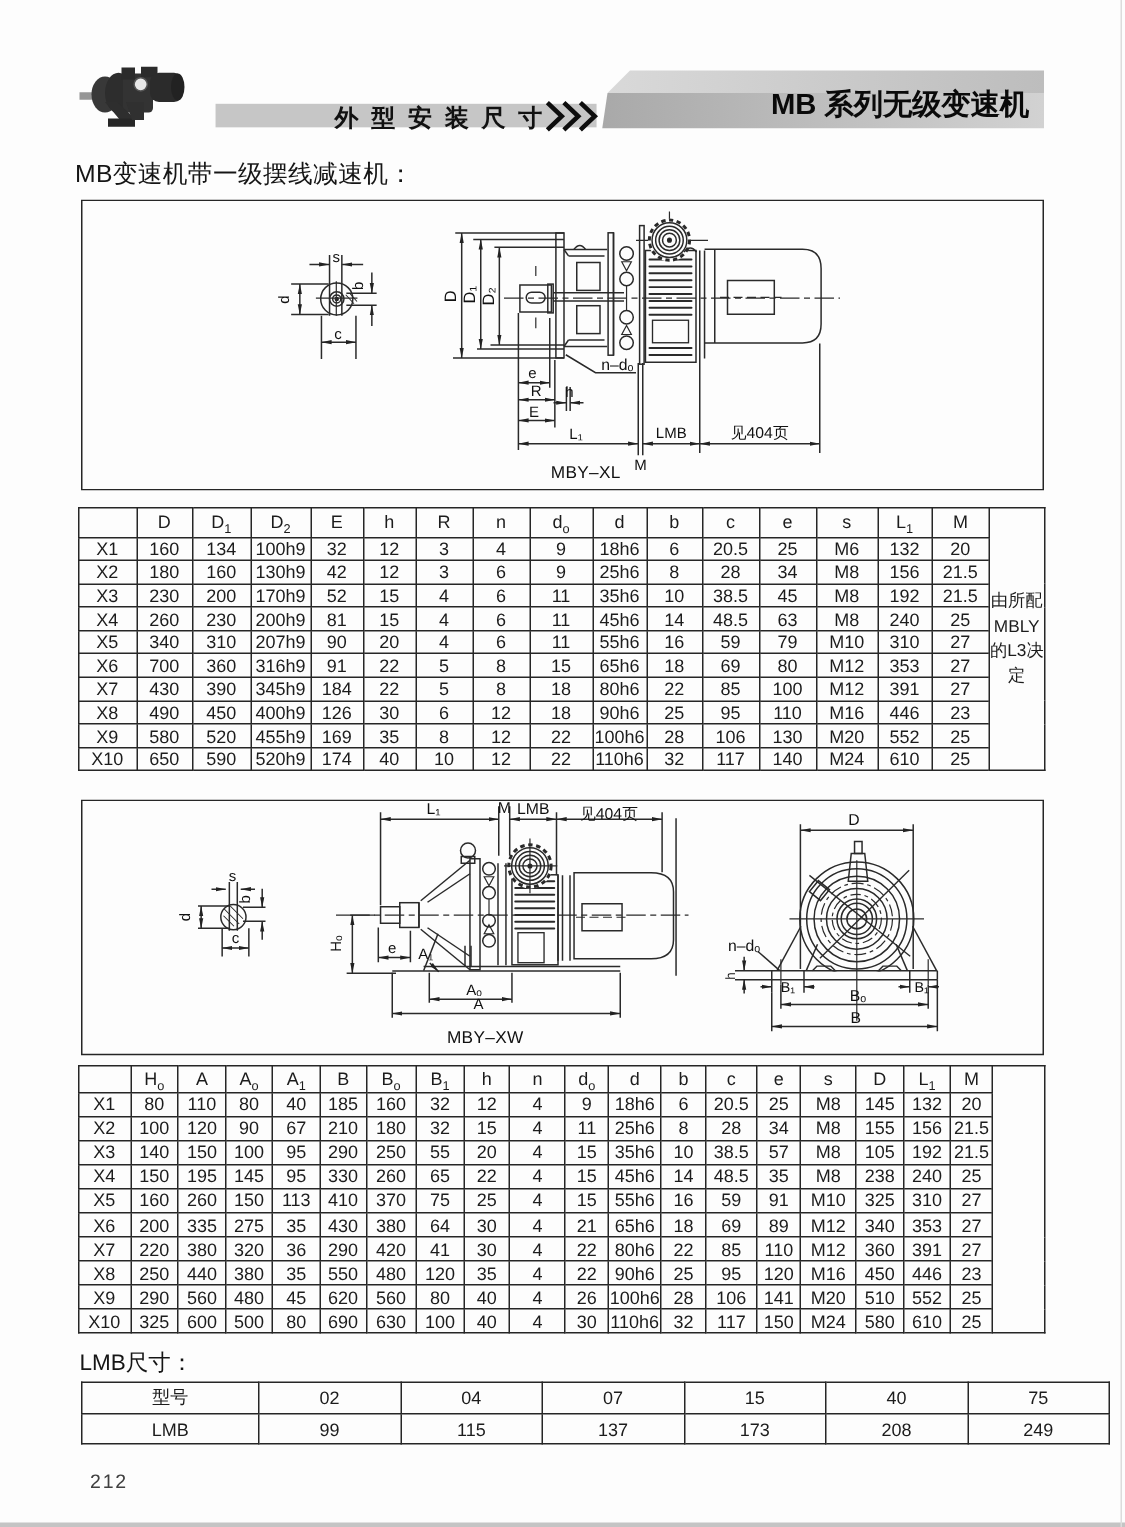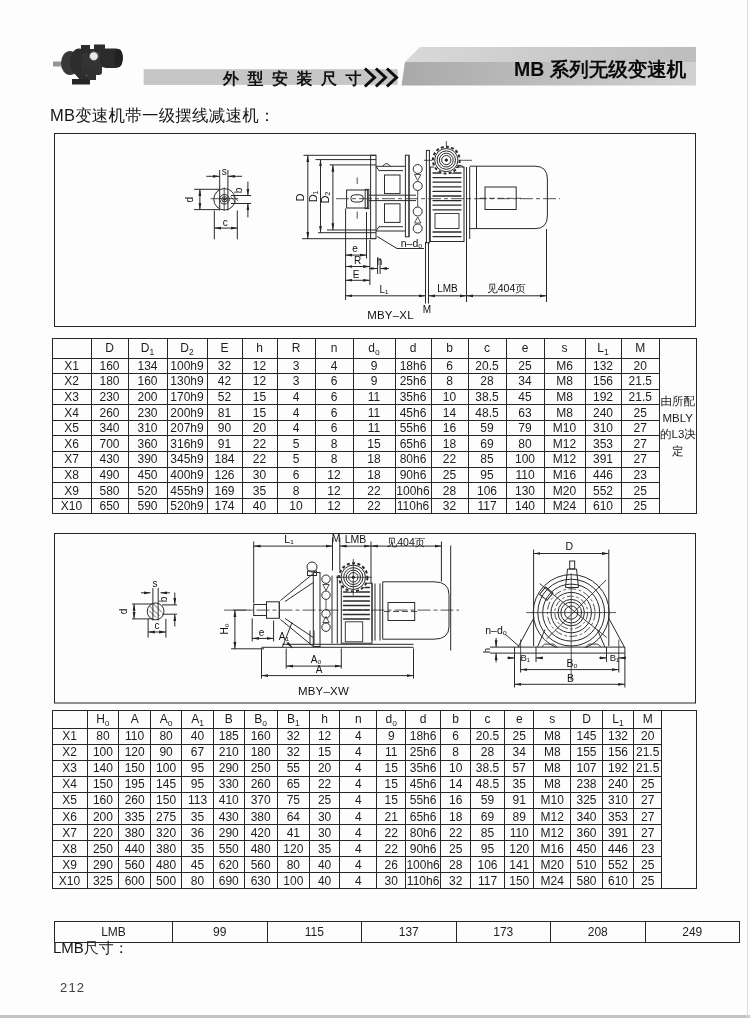--- a/index.html
+++ b/index.html
@@ -702,21 +702,21 @@
         <td>250</td>
         <td>55</td>
         <td>20</td>
         <td>4</td>
         <td>15</td>
         <td>35h6</td>
         <td>10</td>
         <td>38.5</td>
         <td>57</td>
         <td>M8</td>
-        <td>107</td>
+        <td>105</td>
         <td>192</td>
         <td>21.5</td>
       </tr>
   <tr style="height:16.1px">
         <td>X4</td>
         <td>150</td>
         <td>195</td>
         <td>145</td>
         <td>95</td>
         <td>330</td>
@@ -856,32 +856,41 @@
         <td>117</td>
         <td>150</td>
         <td>M24</td>
         <td>580</td>
         <td>610</td>
         <td>25</td>
       </tr>
 </tbody>
   </table>
 
-<div class="a" style="left:53px;top:939px;font-size:15px;color:#151515">LMB尺寸：</div>
+<div class="a" style="left:53px;top:899px;font-size:15px;color:#151515">LMB尺寸：</div>
 <table class="a" style="left:54px;top:921px;width:685px">
   <colgroup>
       <col style="width:118px">
       <col style="width:94.5px">
       <col style="width:94.5px">
       <col style="width:94.5px">
       <col style="width:94.5px">
       <col style="width:94.5px">
       <col style="width:94.5px">
     </colgroup>
   <tbody>
+      <tr style="height:20.7px">
+        <td>型号</td>
+        <td>02</td>
+        <td>04</td>
+        <td>07</td>
+        <td>15</td>
+        <td>40</td>
+        <td>75</td>
+      </tr>
   <tr style="height:20.7px">
         <td>LMB</td>
         <td>99</td>
         <td>115</td>
         <td>137</td>
         <td>173</td>
         <td>208</td>
         <td>249</td>
       </tr>
 </tbody>

